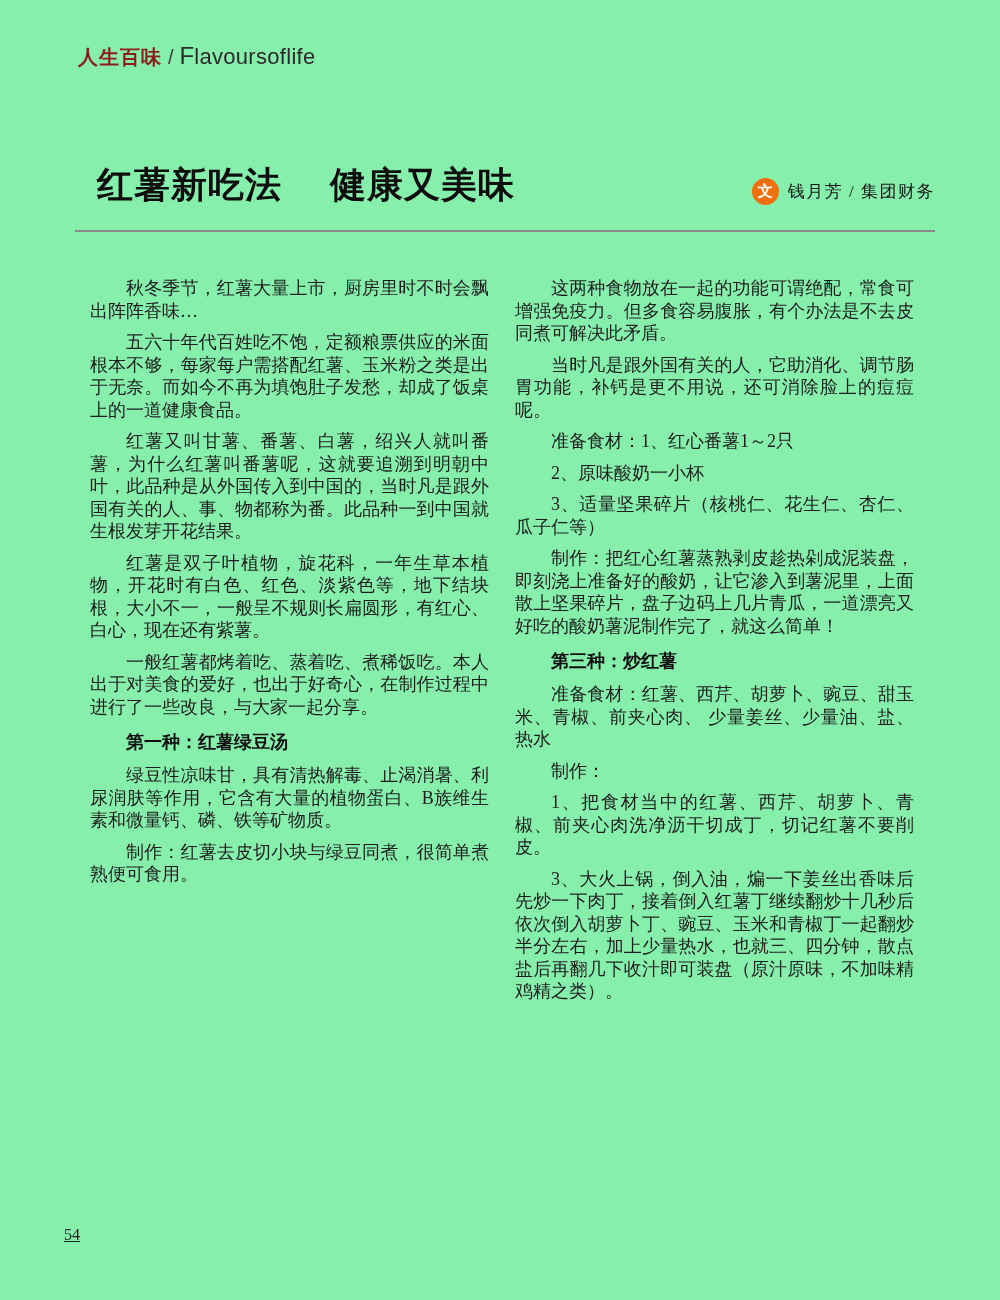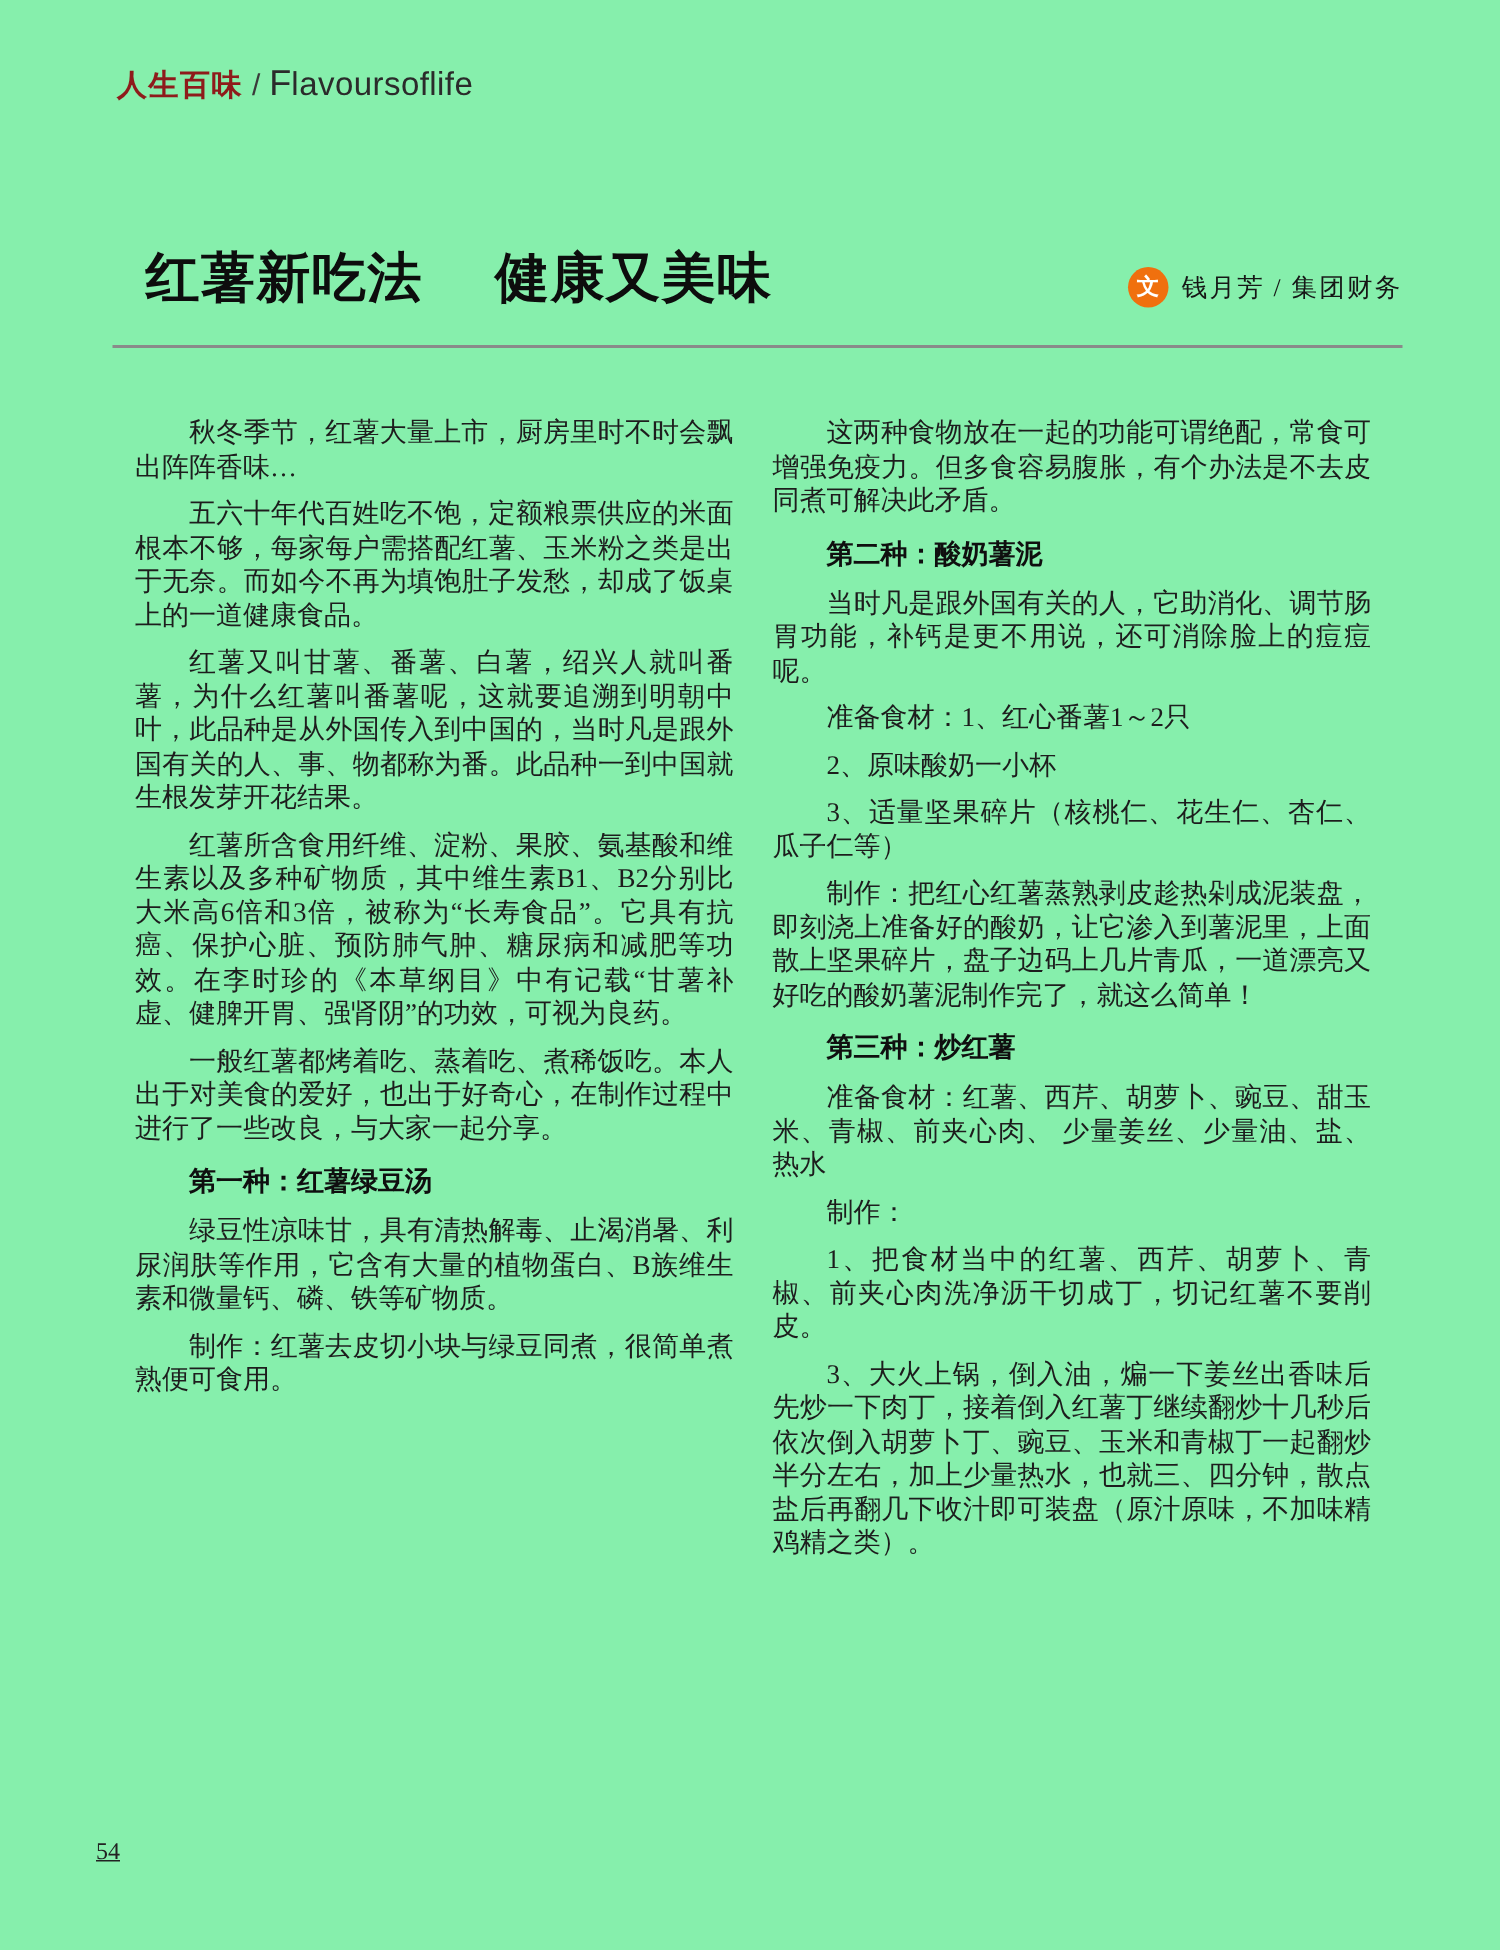--- a/index.html
+++ b/index.html
@@ -102,29 +102,28 @@
     </div>
   </div>
 
   <div class="title-rule"></div>
 
   <div class="columns">
     <div class="col">
         <p class="para">秋冬季节，红薯大量上市，厨房里时不时会飘出阵阵香味…</p>
         <p class="para">五六十年代百姓吃不饱，定额粮票供应的米面根本不够，每家每户需搭配红薯、玉米粉之类是出于无奈。而如今不再为填饱肚子发愁，却成了饭桌上的一道健康食品。</p>
         <p class="para">红薯又叫甘薯、番薯、白薯，绍兴人就叫番薯，为什么红薯叫番薯呢，这就要追溯到明朝中叶，此品种是从外国传入到中国的，当时凡是跟外国有关的人、事、物都称为番。此品种一到中国就生根发芽开花结果。</p>
-        <p class="para">红薯所含食用纤维、淀粉、果胶、氨基酸和维生素以及多种矿物质，其中维生素B1、B2分别比大米高6倍和3倍，被称为“长寿食品”。它具有抗癌、保护心脏、预防肺气肿、糖尿病和减肥等功效。在李时珍的《本草纲目》中有记载“甘薯补虚、健脾开胃、强肾阴”的功效，可视为良药。</p>
+        <p class="para">红薯是双子叶植物，旋花科，一年生草本植物，开花时有白色、红色、淡紫色等，地下结块根，大小不一，一般呈不规则长扁圆形，有红心、白心，现在还有紫薯。</p>
         <p class="para">一般红薯都烤着吃、蒸着吃、煮稀饭吃。本人出于对美食的爱好，也出于好奇心，在制作过程中进行了一些改良，与大家一起分享。</p>
         <h3 class="subhead">第一种：红薯绿豆汤</h3>
         <p class="para">绿豆性凉味甘，具有清热解毒、止渴消暑、利尿润肤等作用，它含有大量的植物蛋白、B族维生素和微量钙、磷、铁等矿物质。</p>
         <p class="para">制作：红薯去皮切小块与绿豆同煮，很简单煮熟便可食用。</p>
       </div>
     <div class="col">
         <p class="para">这两种食物放在一起的功能可谓绝配，常食可增强免疫力。但多食容易腹胀，有个办法是不去皮同煮可解决此矛盾。</p>
-        <h3 class="subhead">第二种：酸奶薯泥</h3>
         <p class="para">当时凡是跟外国有关的人，它助消化、调节肠胃功能，补钙是更不用说，还可消除脸上的痘痘呢。</p>
         <p class="para">准备食材：1、红心番薯1～2只</p>
         <p class="para">2、原味酸奶一小杯</p>
         <p class="para">3、适量坚果碎片（核桃仁、花生仁、杏仁、瓜子仁等）</p>
         <p class="para">制作：把红心红薯蒸熟剥皮趁热剁成泥装盘，即刻浇上准备好的酸奶，让它渗入到薯泥里，上面散上坚果碎片，盘子边码上几片青瓜，一道漂亮又好吃的酸奶薯泥制作完了，就这么简单！</p>
         <h3 class="subhead">第三种：炒红薯</h3>
         <p class="para">准备食材：红薯、西芹、胡萝卜、豌豆、甜玉米、青椒、前夹心肉、 少量姜丝、少量油、盐、热水</p>
         <p class="para">制作：</p>
         <p class="para">1、把食材当中的红薯、西芹、胡萝卜、青椒、前夹心肉洗净沥干切成丁，切记红薯不要削皮。</p>
         <p class="para">3、大火上锅，倒入油，煸一下姜丝出香味后先炒一下肉丁，接着倒入红薯丁继续翻炒十几秒后依次倒入胡萝卜丁、豌豆、玉米和青椒丁一起翻炒半分左右，加上少量热水，也就三、四分钟，散点盐后再翻几下收汁即可装盘（原汁原味，不加味精鸡精之类）。</p>

